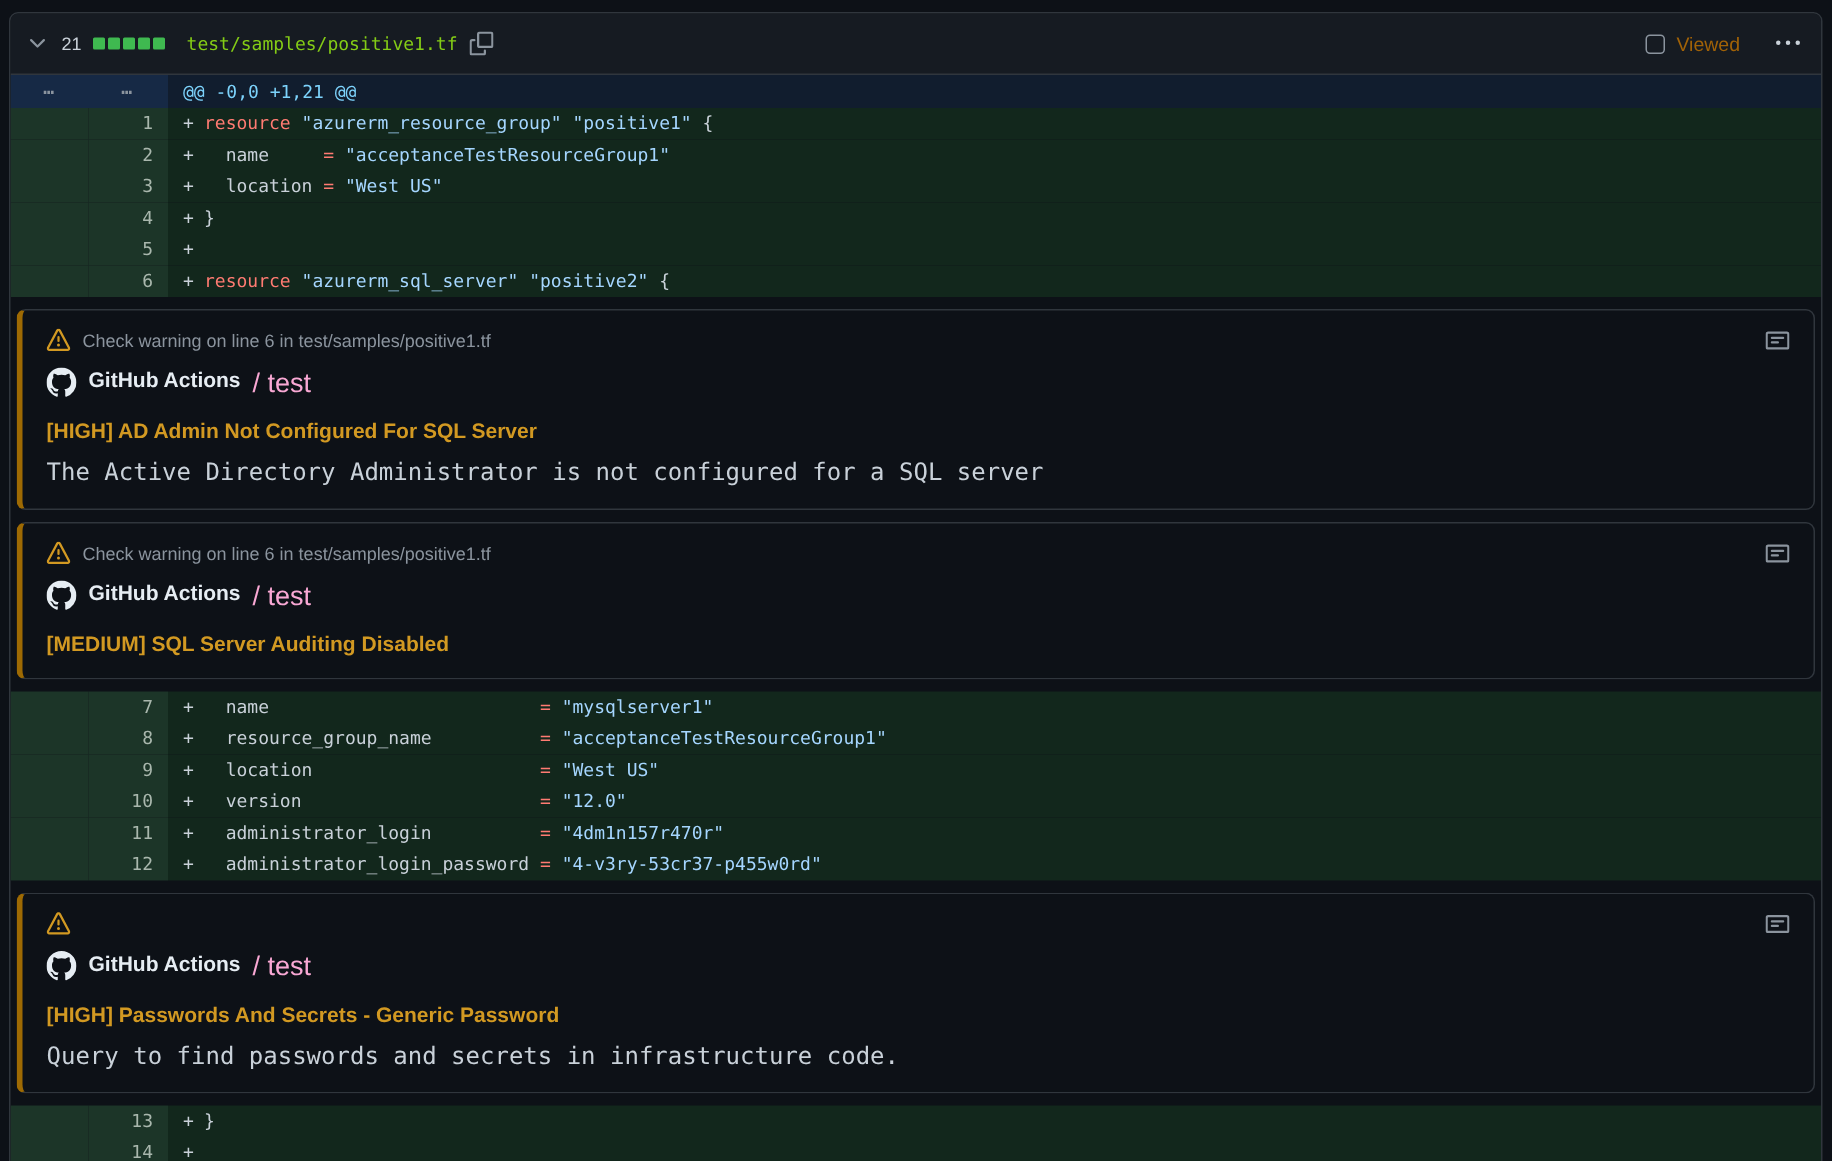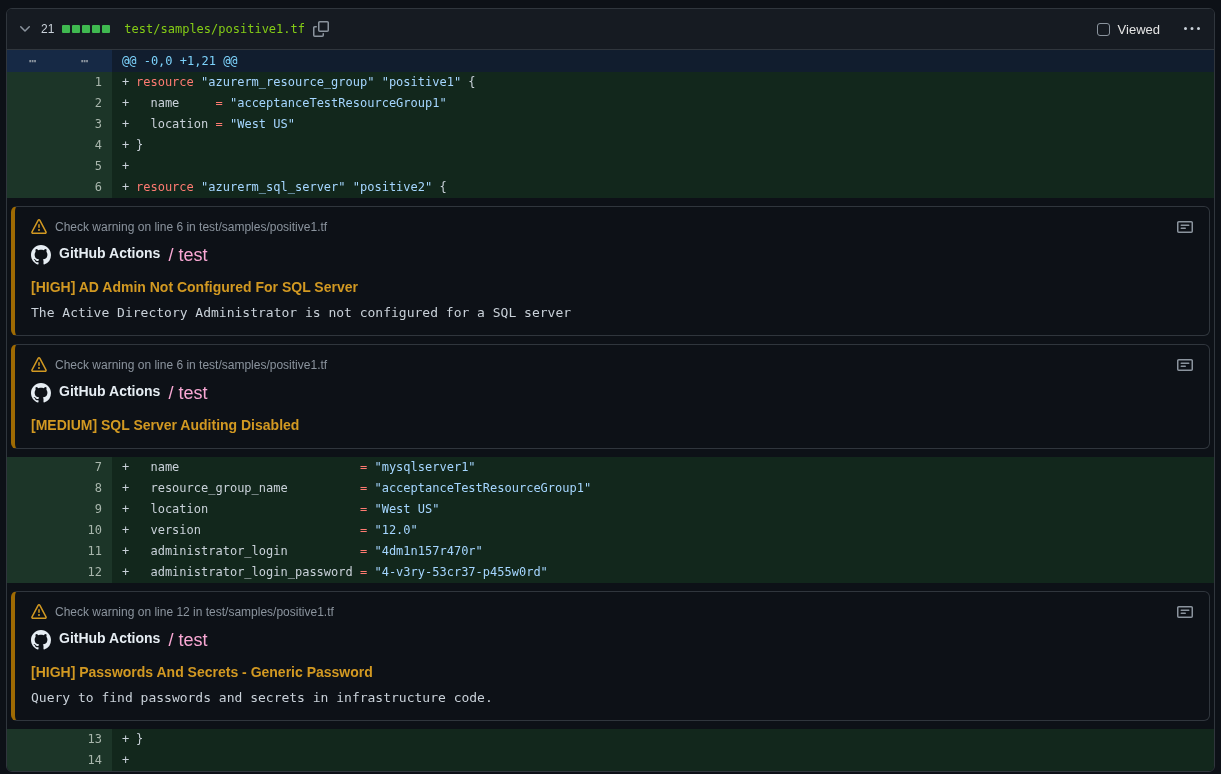--- a/index.html
+++ b/index.html
@@ -27,21 +27,21 @@
   }
   .icon-btn { display: inline-flex; align-items: center; color: #8b949e; cursor: pointer; background: none; border: none; }
   .icon-btn svg { display: block; }
   .changes-count { color: #c9d1d9; font-size: 12px; }
   .diffstat { display: flex; gap: 2px; margin-right: 6px; }
   .ds-sq { width: 8px; height: 8px; background: #3fb950; border-radius: 1px; }
   .filename { font-family: "DejaVu Sans Mono", monospace; font-size: 12px; color: #84cc16; }
   .spacer { flex: 1; }
   .viewed { display: flex; align-items: center; gap: 8px; margin-right: 16px; cursor: pointer; }
   .checkbox { width: 13px; height: 13px; border: 1px solid #8b949e; border-radius: 3px; background: transparent; }
-  .viewed-label { color: #e5e5e5; font-size: 13px; }
+  .viewed-label { color: #a16207; font-size: 13px; }
   .kebab { color: #c9d1d9; }
 
   
   .hunk-row { display: flex; line-height: 22px; font-family: "DejaVu Sans Mono", monospace; font-size: 12px; }
   .hunk-gutter { flex: 0 0 105px; display: flex; background: #162945; }
   .expand { width: 52px; text-align: center; color: #8b949e; cursor: pointer; letter-spacing: 1px; font-weight: bold; }
   .hunk-text { flex: 1; background: #111d2e; color: #7dd3fc; padding-left: 10px; white-space: pre; }
 
   .code-row { display: flex; line-height: 21px; font-family: "DejaVu Sans Mono", monospace; font-size: 12px; }
   .num { flex: 0 0 auto; text-align: right; padding-right: 10px; background: #1c3528; color: #a9b7ad; cursor: pointer; }
@@ -67,21 +67,21 @@
   .warn-icon { display: inline-flex; color: #d29922; }
   .warn-icon svg { display: block; }
   .ann-action { margin-left: auto; display: inline-flex; color: #8b949e; cursor: pointer; }
   .ann-action svg { display: block; }
   .ann-source { display: flex; gap: 8px; margin-top: 10px; }
   .gh-logo { display: inline-flex; color: #e6edf3; }
   .gh-logo svg { display: block; }
   .ann-source-name { font-weight: 700; font-size: 14px; color: #e6edf3; }
   .ann-source-suffix { font-size: 18px; color: #f9a8d4; }
   .ann-title { margin-top: 13px; font-size: 14px; font-weight: 700; color: #d29922; }
-  .ann-message { margin-top: 10px; font-family: "DejaVu Sans Mono", monospace; font-size: 13px; color: #c9d1d9; }
+  .ann-message { margin-top: 10px; font-family: "DejaVu Sans Mono", monospace; font-size: 16px; color: #c9d1d9; }
 </style>
 </head>
 <body>
 
 <div class="file-card">
 
   <div class="file-header">
     <span class="icon-btn">
       <svg width="16" height="16" viewBox="0 0 16 16" fill="currentColor">
           <path d="M12.78 5.22a.749.749 0 0 1 0 1.06l-4.25 4.25a.749.749 0 0 1-1.06 0L3.22 6.28a.749.749 0 1 1 1.06-1.06L8 8.939l3.72-3.719a.749.749 0 0 1 1.06 0Z"></path>
@@ -284,21 +284,20 @@
     </span>
   </div>
 
   <div class="annotation">
     <div class="ann-header">
       <span class="warn-icon">
         <svg width="16" height="16" viewBox="0 0 16 16" fill="currentColor">
               <path d="M6.457 1.047c.659-1.234 2.427-1.234 3.086 0l6.082 11.378A1.75 1.75 0 0 1 14.082 15H1.918a1.75 1.75 0 0 1-1.543-2.575Zm1.763.707a.25.25 0 0 0-.44 0L1.698 13.132a.25.25 0 0 0 .22.368h12.164a.25.25 0 0 0 .22-.368ZM9 11a1 1 0 1 1-2 0 1 1 0 0 1 2 0Zm-.25-5.25a.75.75 0 0 0-1.5 0v2.5a.75.75 0 0 0 1.5 0Z"></path>
             </svg>
       </span>
-      <span class="ann-header-text">Check warning on line 12 in test/samples/positive1.tf</span>
       <span class="ann-action">
         <svg width="16" height="16" viewBox="0 0 16 16" fill="currentColor">
               <path d="M0 3.75C0 2.784.784 2 1.75 2h12.5c.966 0 1.75.784 1.75 1.75v8.5A1.75 1.75 0 0 1 14.25 14H1.75A1.75 1.75 0 0 1 0 12.25Zm1.75-.25a.25.25 0 0 0-.25.25v8.5c0 .138.112.25.25.25h12.5a.25.25 0 0 0 .25-.25v-8.5a.25.25 0 0 0-.25-.25ZM3.5 6.25a.75.75 0 0 1 .75-.75h7.5a.75.75 0 0 1 0 1.5h-7.5a.75.75 0 0 1-.75-.75Zm.75 2.25a.75.75 0 0 0 0 1.5h4a.75.75 0 0 0 0-1.5Z"></path>
             </svg>
       </span>
     </div>
     <div class="ann-source">
       <span class="gh-logo">
         <svg width="20" height="20" viewBox="0 0 16 16" fill="currentColor">
               <path d="M8 0C3.58 0 0 3.58 0 8c0 3.54 2.29 6.53 5.47 7.59.4.07.55-.17.55-.38 0-.19-.01-.82-.01-1.49-2.01.37-2.53-.49-2.69-.94-.09-.23-.48-.94-.82-1.13-.28-.15-.68-.52-.01-.53.63-.01 1.08.58 1.23.82.72 1.21 1.87.87 2.33.66.07-.52.28-.87.51-1.07-1.78-.2-3.64-.89-3.64-3.95 0-.87.31-1.59.82-2.15-.08-.2-.36-1.02.08-2.12 0 0 .67-.21 2.2.82.64-.18 1.32-.27 2-.27.68 0 1.36.09 2 .27 1.53-1.04 2.2-.82 2.2-.82.44 1.1.16 1.92.08 2.12.51.56.82 1.27.82 2.15 0 3.07-1.87 3.75-3.65 3.95.29.25.54.73.54 1.48 0 1.07-.01 1.93-.01 2.2 0 .21.15.46.55.38A8.012 8.012 0 0 0 16 8c0-4.42-3.58-8-8-8Z"></path>

